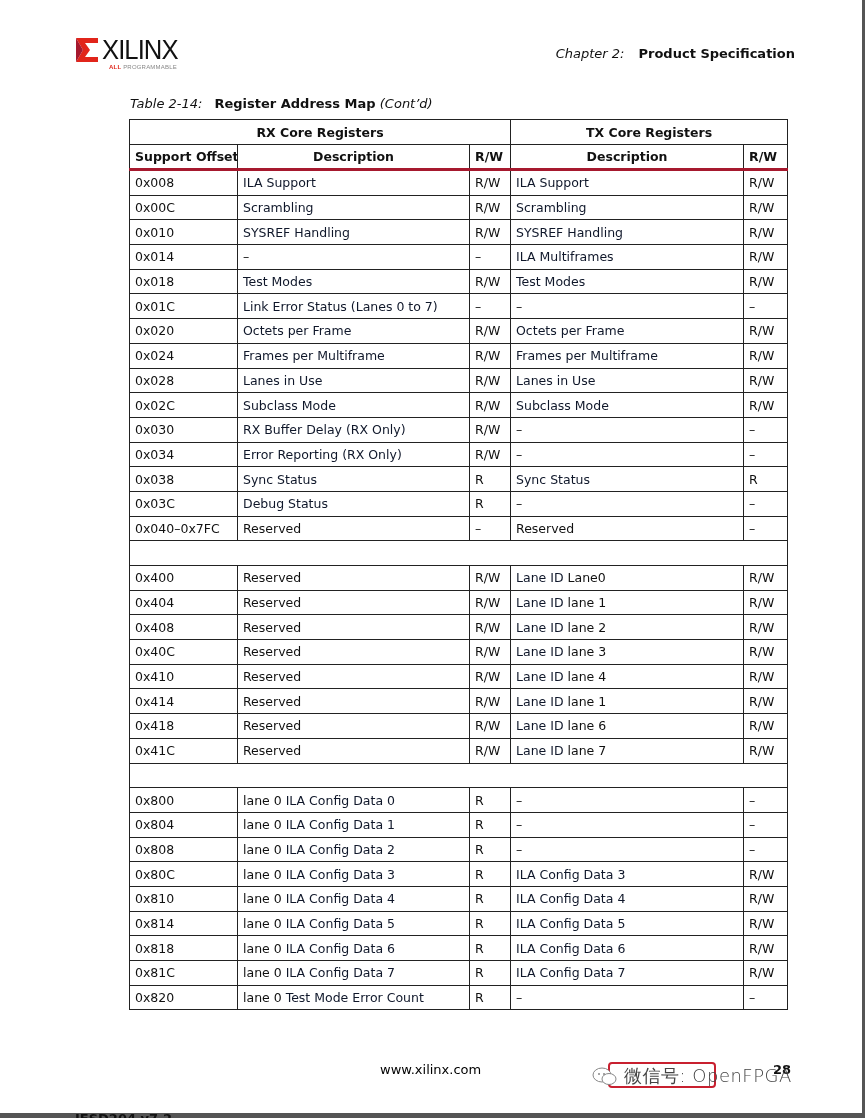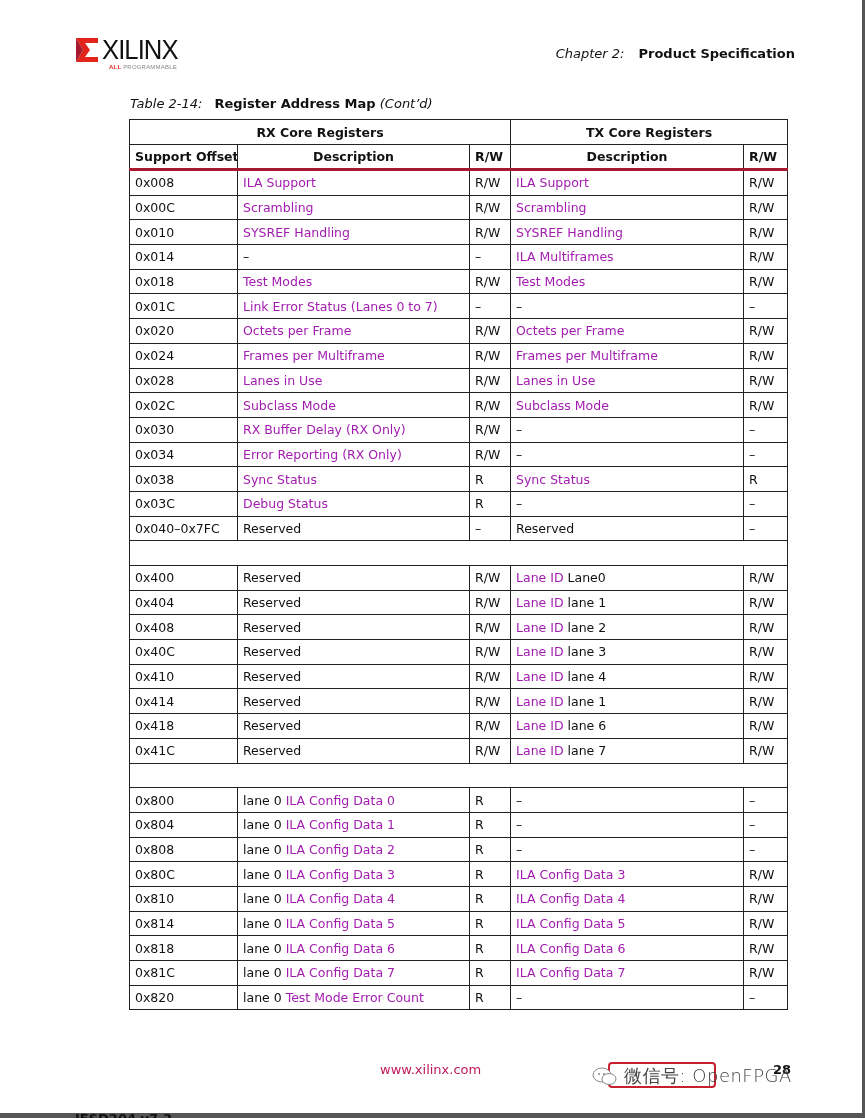--- a/index.html
+++ b/index.html
@@ -31,27 +31,27 @@
     border-collapse: collapse; font-size: 12.5px; table-layout: fixed;
   }
   table.regmap td, table.regmap th {
     border: 1.3px solid #222; padding: 0 5px; height: 23.7px; white-space: nowrap; overflow: hidden;
     text-align: left; font-weight: normal;
   }
   table.regmap th { font-weight: bold; text-align: center; height: 24px; }
   table.regmap tr.head2 th { border-bottom: 3px solid #a6192e; height: 23px; }
   table.regmap th.addr { text-align: left; }
   table.regmap td.gap { height: 23.7px; }
-  .lnk { color: #a21caf; }
+  .lnk { color: #0f172a; }
   col.c1 { width: 108px; } col.c2 { width: 232px; } col.c3 { width: 41px; }
   col.c4 { width: 233px; } col.c5 { width: 44px; }
 
   .footer-left { position: absolute; left: 75px; top: 1062px; font-size: 13px; line-height: 18px; }
   .footer-left .f-doc { font-weight: bold; margin-top: 48px; }
-  .footer-url { position: absolute; left: 380px; top: 1062px; font-size: 13px; color: #be185d; }
+  .footer-url { position: absolute; left: 380px; top: 1062px; font-size: 13px; color: #000000; }
   .footer-page { position: absolute; left: 773px; top: 1062px; font-size: 13px; font-weight: bold; }
   .watermark { position: absolute; left: 592px; top: 1064px; display: flex; align-items: flex-end; }
   .wm-box { position: absolute; left: 16px; top: -2px; width: 104px; height: 22px; border: 2.5px solid #c8202f; border-radius: 4px; }
   .wm-icon { width: 26px; height: 22px; position: relative; z-index: 2; }
   .wm-text { font-size: 18px; color: #444; position: relative; z-index: 2; margin-left: 6px; letter-spacing: 0.5px; font-family: "DejaVu Sans", sans-serif; font-weight: 300; }
 </style>
 </head>
 <body>
 
 <div class="frame-right"></div>

